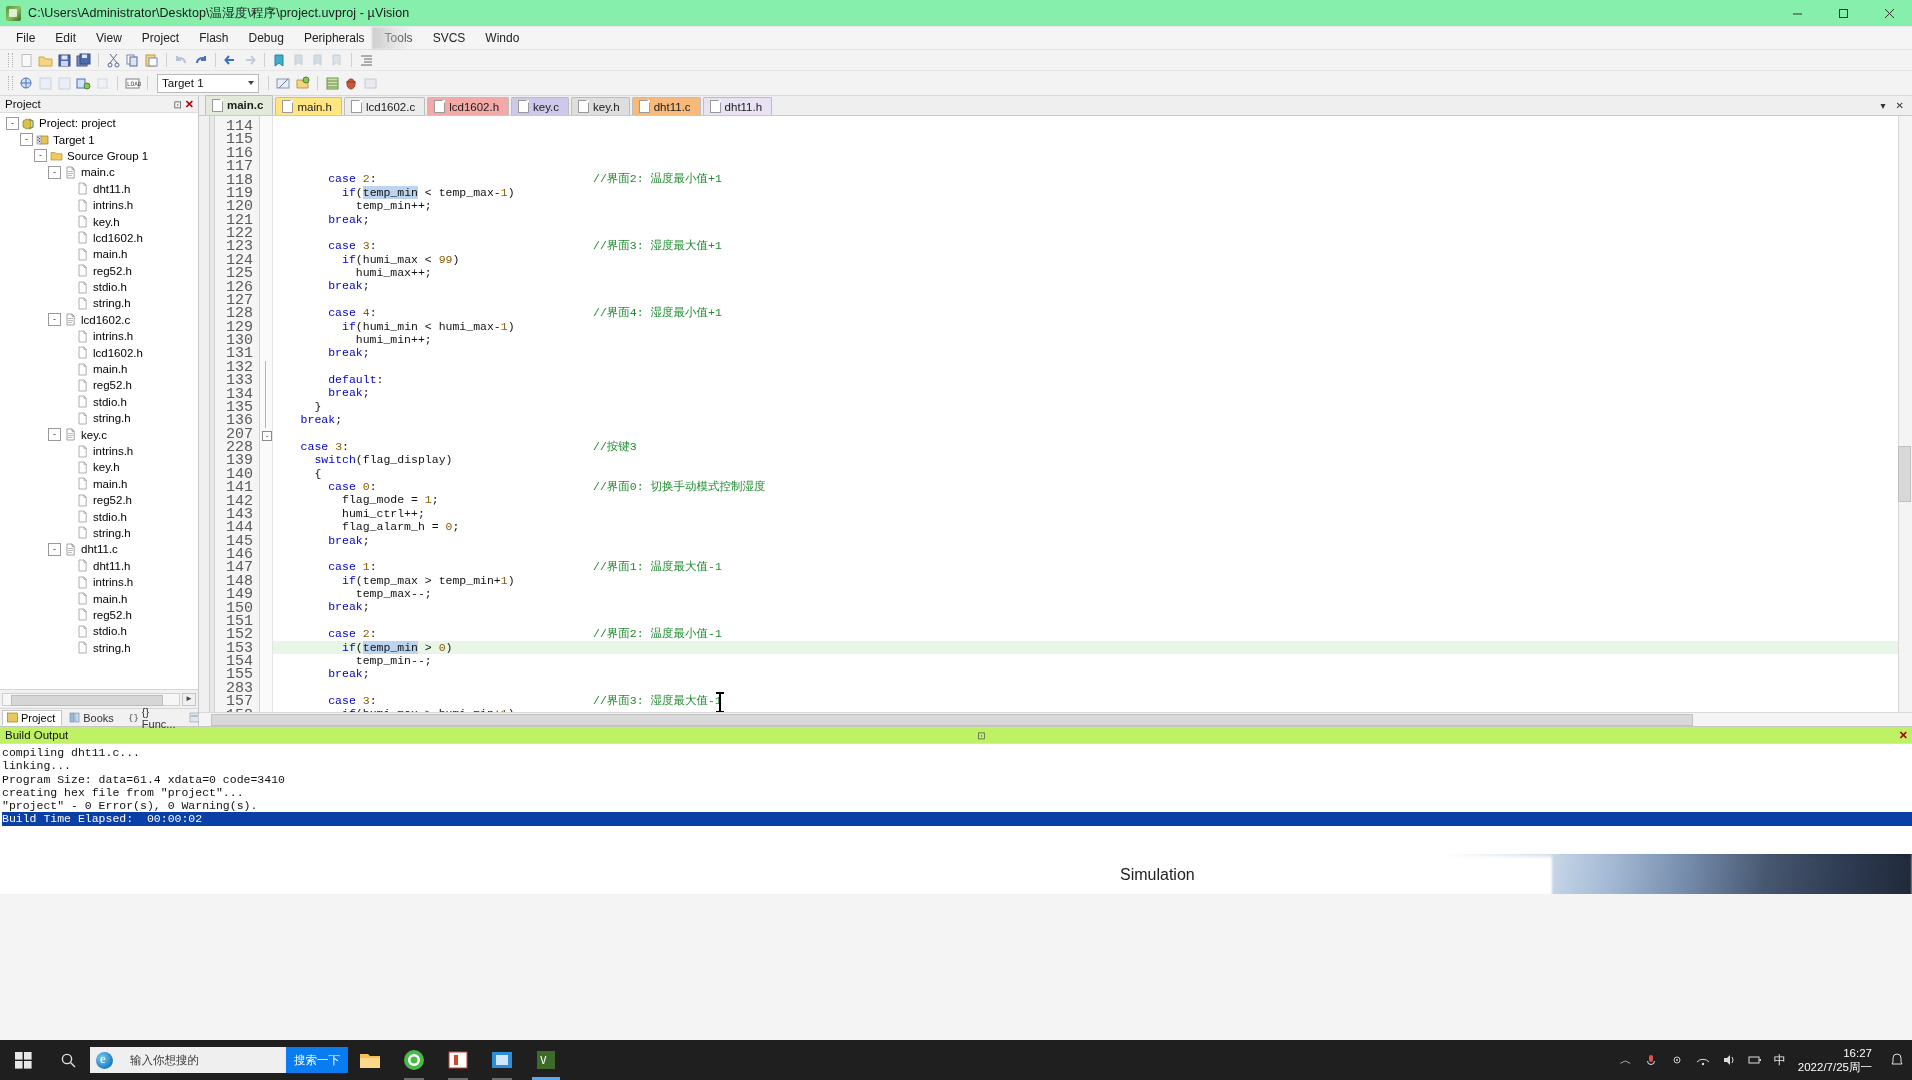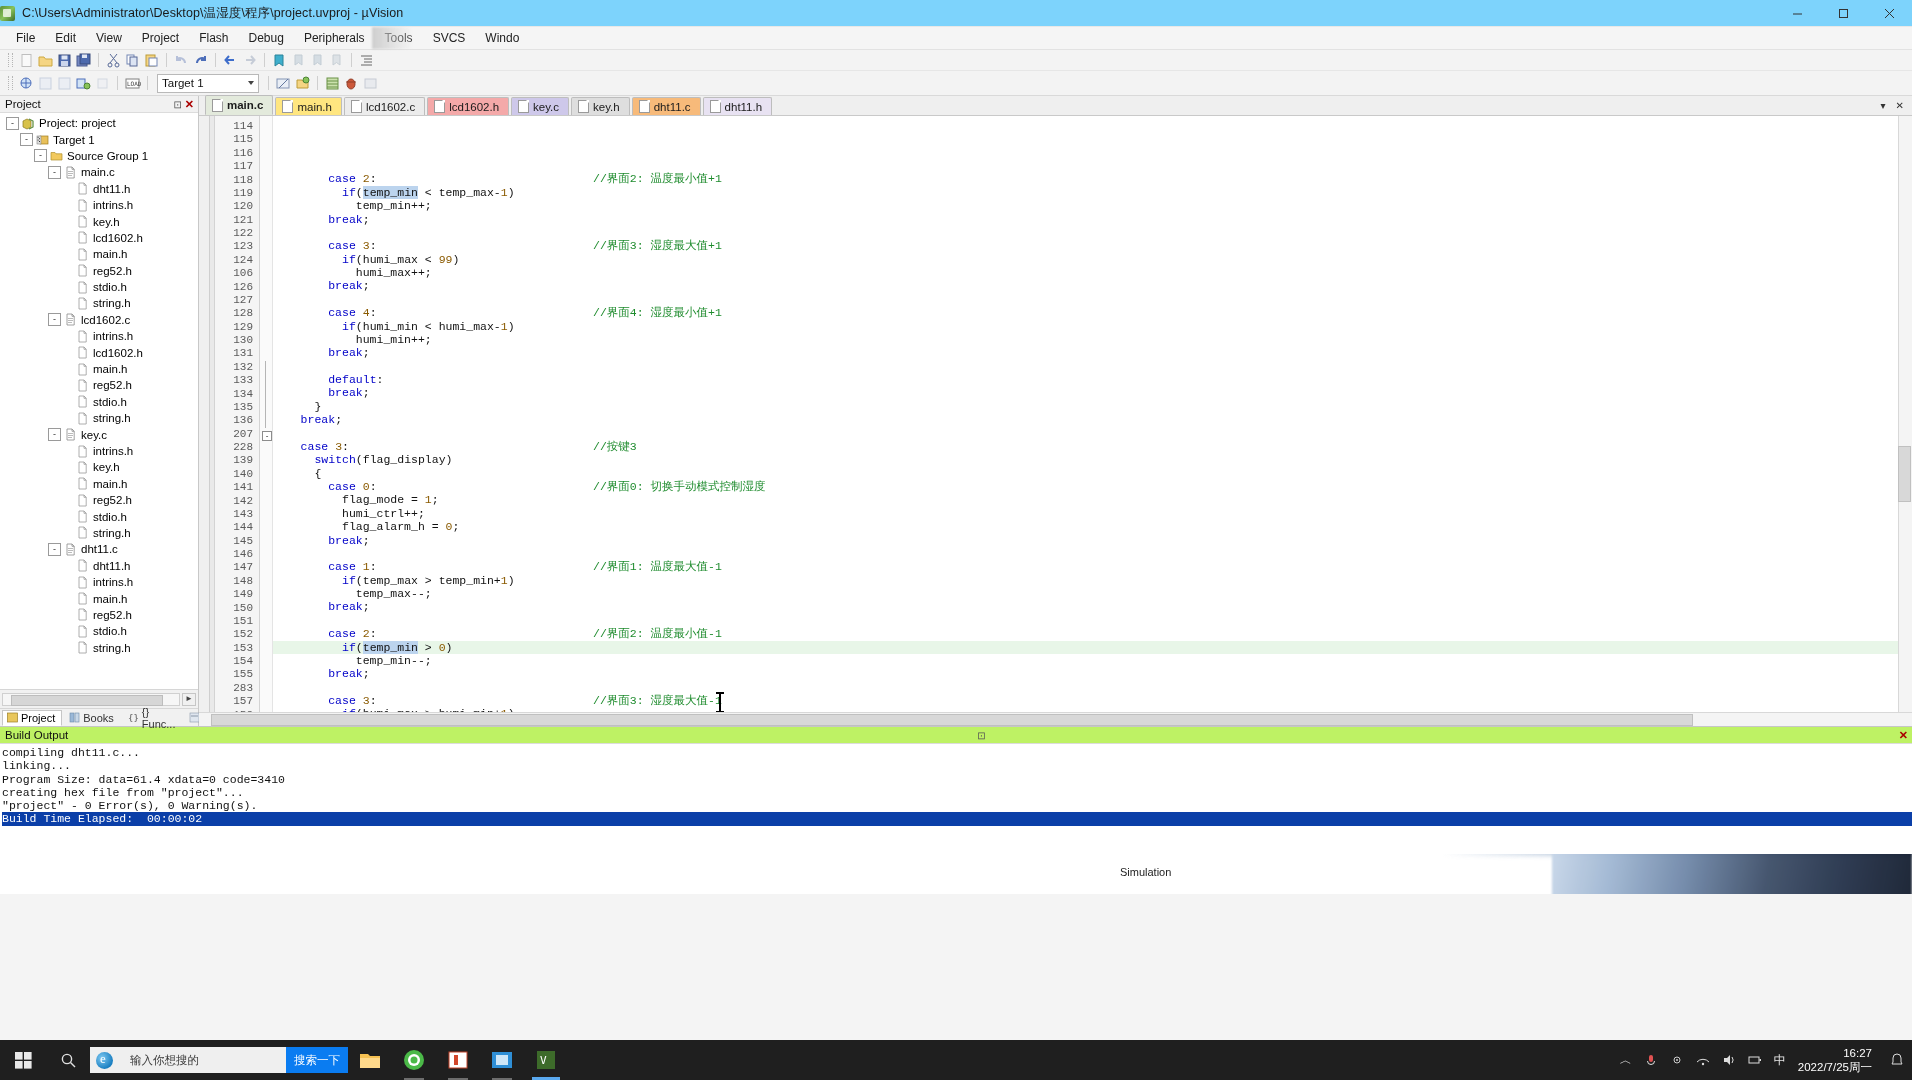--- a/index.html
+++ b/index.html
@@ -6,21 +6,21 @@
   body{
     width:1912px;height:1080px;overflow:hidden;
     font-family:"Liberation Sans", sans-serif;
     font-size:12px;
     background:#f0f0f0;
     -webkit-font-smoothing:antialiased;
   }
   .app{position:relative;width:1912px;height:1080px;background:#f4f4f4;}
 
   
-  .titlebar{height:26px;background:#7dd3fc;border-bottom:1px solid #e8e8e8;display:flex;align-items:center;}
+  .titlebar{height:26px;background:#86efac;border-bottom:1px solid #e8e8e8;display:flex;align-items:center;padding-left:6px;}
   .titlebar .ticon{width:15px;height:15px;margin-right:7px;border-radius:2px;
      background:linear-gradient(135deg,#5b8f3a 0%,#87c25a 50%,#3e6b28 100%);position:relative;}
   .titlebar .ticon:after{content:"";position:absolute;left:3px;top:3px;width:8px;height:8px;background:#fff;opacity:.75;border-radius:1px;}
   .titlebar .ttext{font-size:12.5px;color:#1a1a1a;letter-spacing:.1px;}
   .winbtns{margin-left:auto;display:flex;height:26px;}
   .winbtn{width:46px;height:26px;display:flex;align-items:center;justify-content:center;color:#333;font-size:13px;}
   .winbtn svg{display:block;}
 
   
   .menubar{height:22px;background:#f5f5f5;border-bottom:1px solid #e2e2e2;display:flex;align-items:center;padding-left:6px;position:relative;}
@@ -73,21 +73,21 @@
         font-size:11.5px;color:#1b1b1b;border:1px solid #bdbdbd;border-bottom:none;border-radius:2px 2px 0 0;white-space:nowrap;}
   .ftab .pg{width:9px;height:11px;background:#fff;border:1px solid #9a9a9a;position:relative;flex:none;}
   .ftab .pg:after{content:"";position:absolute;right:-1px;top:-1px;border-left:3px solid transparent;border-top:3px solid #fff;
         border-right:0;}
   .tabrow .navs{margin-left:auto;display:flex;align-items:center;gap:10px;padding-right:8px;height:19px;color:#333;font-size:10px;}
 
   .codewrap{flex:1;display:flex;overflow:hidden;background:#fff;position:relative;}
   .gutterbar{width:10px;background:#f0f0f0;border-right:1px solid #cfcfcf;}
   .gutterbar2{width:4px;background:#e9e9e9;border-right:1px solid #d3d3d3;}
   .gutter{width:44px;background:#f5f5f5;border-right:1px solid #d3d3d3;
-          font-family:"Liberation Mono", monospace;font-size:11px;color:#5a5a5a;text-align:right;padding-top:4px;}
+          font-family:"Liberation Mono", monospace;font-size:15px;color:#5a5a5a;text-align:right;padding-top:4px;}
   .gline{height:13.38px;line-height:13.38px;padding-right:6px;position:relative;}
   .foldcol{width:12px;background:#fafafa;border-right:1px solid #e4e4e4;padding-top:4px;}
   .fline{height:13.38px;position:relative;}
   .fline .mk{position:absolute;left:2px;top:3px;width:8px;height:8px;border:1px solid #8c8c8c;background:#fff;font-size:8px;line-height:7px;text-align:center;color:#222;}
   .fline .vr{position:absolute;left:5px;top:0;bottom:0;width:1px;background:#b5b5b5;}
   .code{flex:1;position:relative;padding-top:4px;font-family:"Liberation Mono", monospace;font-size:11.5px;
         color:#111;overflow:hidden;white-space:pre;}
   .ln{height:13.38px;line-height:13.38px;position:relative;}
   .ln.hl{background:#e8f6e8;}
   .ln.hl:before{content:"";position:absolute;left:-60px;right:-2000px;top:0;height:13.38px;background:#e9f7e9;z-index:-1;}
@@ -109,21 +109,21 @@
           display:flex;align-items:center;padding-left:5px;font-size:11.5px;color:#111;}
   .bohead .x{margin-left:auto;margin-right:4px;color:#a00;font-weight:bold;font-size:11px;}
   .bohead .pin{margin-left:auto;margin-right:4px;color:#555;font-size:10px;}
   .boout{height:108px;background:#fff;font-family:"Liberation Mono", monospace;font-size:11.5px;color:#111;
          padding:2px 0 0 2px;position:relative;overflow:hidden;}
   .boline{height:13.3px;line-height:13.3px;white-space:pre;}
   .boline.selline{background:#0b3fa8;color:#fff;width:1912px;}
 
   
   .statusstrip{height:40px;background:#fff;position:relative;overflow:hidden;}
-  .sim-label{position:absolute;left:1120px;top:12px;font-size:11px;color:#222;}
+  .sim-label{position:absolute;left:1120px;top:12px;font-size:16px;color:#222;}
   .photo{position:absolute;right:0;top:-28px;width:360px;height:76px;
      background:linear-gradient(100deg,#c9d8ea 0%,#9fb6d2 18%,#6f87a8 38%,#3d4e68 60%,#24324a 80%,#141d2e 100%);
      filter:blur(1.2px);opacity:.95;}
   .photo2{position:absolute;right:0;top:-56px;width:470px;height:58px;
      background:linear-gradient(90deg,rgba(255,255,255,0) 0%,#b9c9dc 25%,#8ba0bd 55%,#53667f 100%);
      filter:blur(2px);opacity:.85;}
 
   
   .taskbar{position:absolute;left:0;bottom:0;width:1912px;height:40px;background:#1f1f1f;display:flex;align-items:center;}
   .tb-start{width:46px;height:40px;display:flex;align-items:center;justify-content:center;}
@@ -801,21 +801,21 @@
             <div class="gline">115</div>
             <div class="gline">116</div>
             <div class="gline">117</div>
             <div class="gline">118</div>
             <div class="gline">119</div>
             <div class="gline">120</div>
             <div class="gline">121</div>
             <div class="gline">122</div>
             <div class="gline">123</div>
             <div class="gline">124</div>
-            <div class="gline">106</div>
+            <div class="gline">125</div>
             <div class="gline">126</div>
             <div class="gline">127</div>
             <div class="gline">128</div>
             <div class="gline">129</div>
             <div class="gline">130</div>
             <div class="gline">131</div>
             <div class="gline">132</div>
             <div class="gline">133</div>
             <div class="gline">134</div>
             <div class="gline">135</div>

